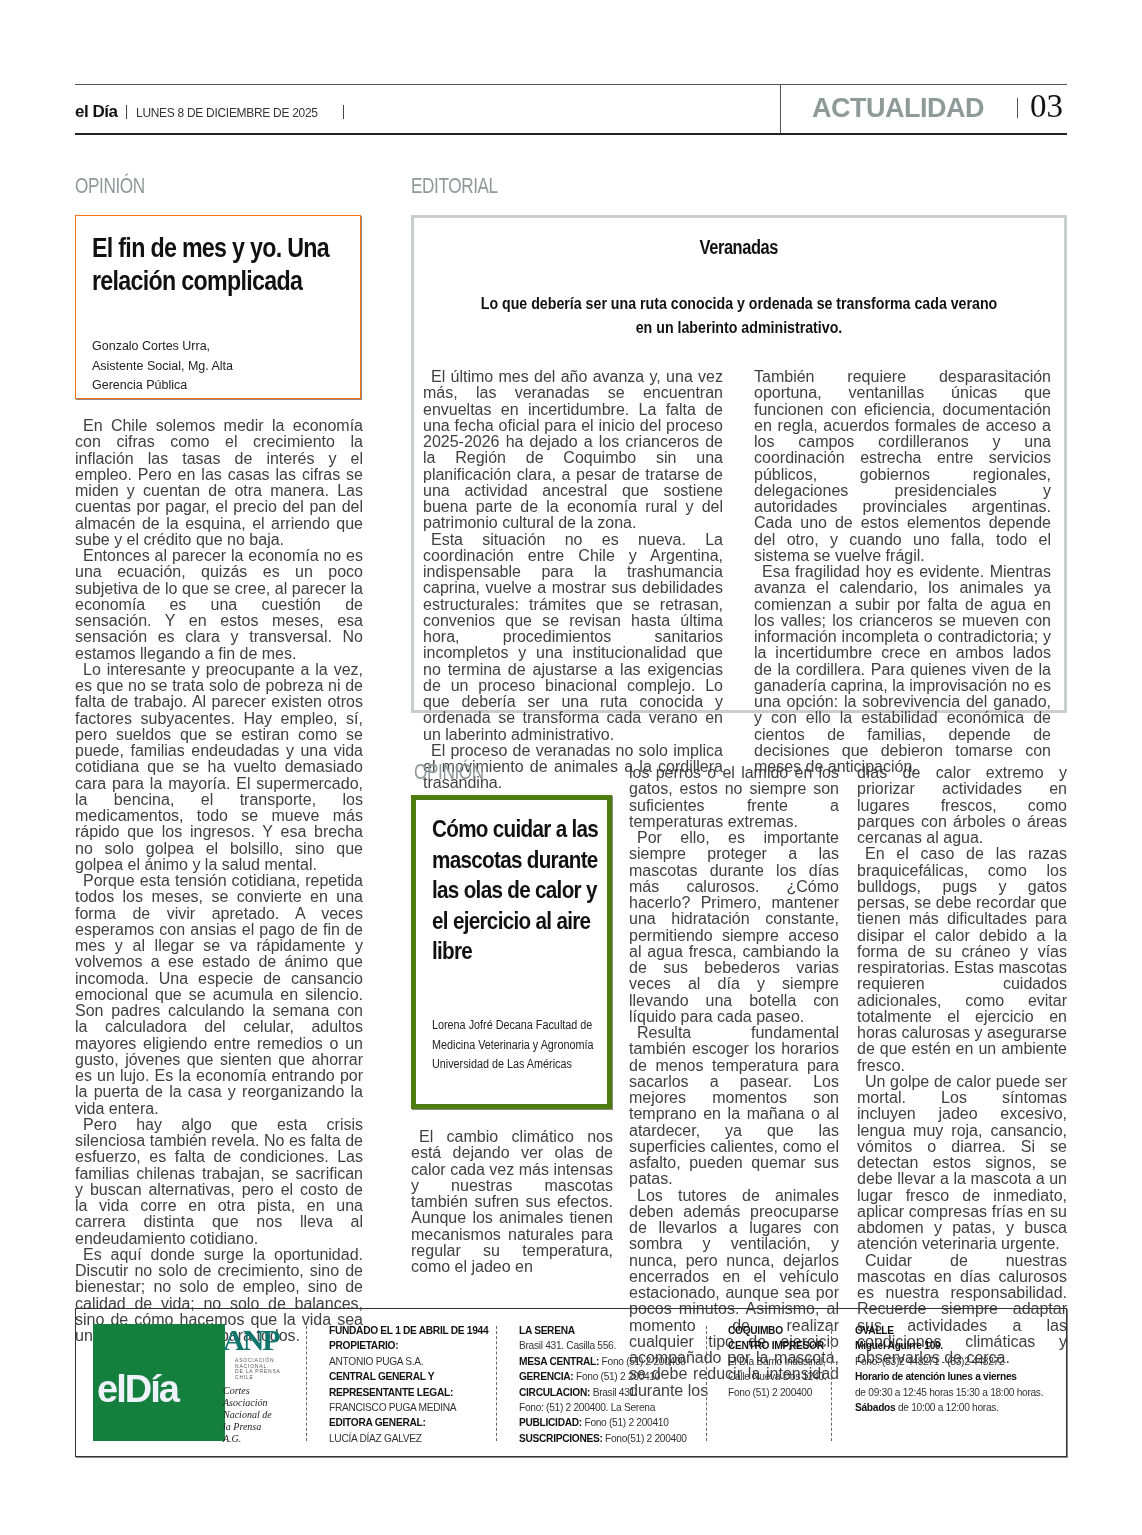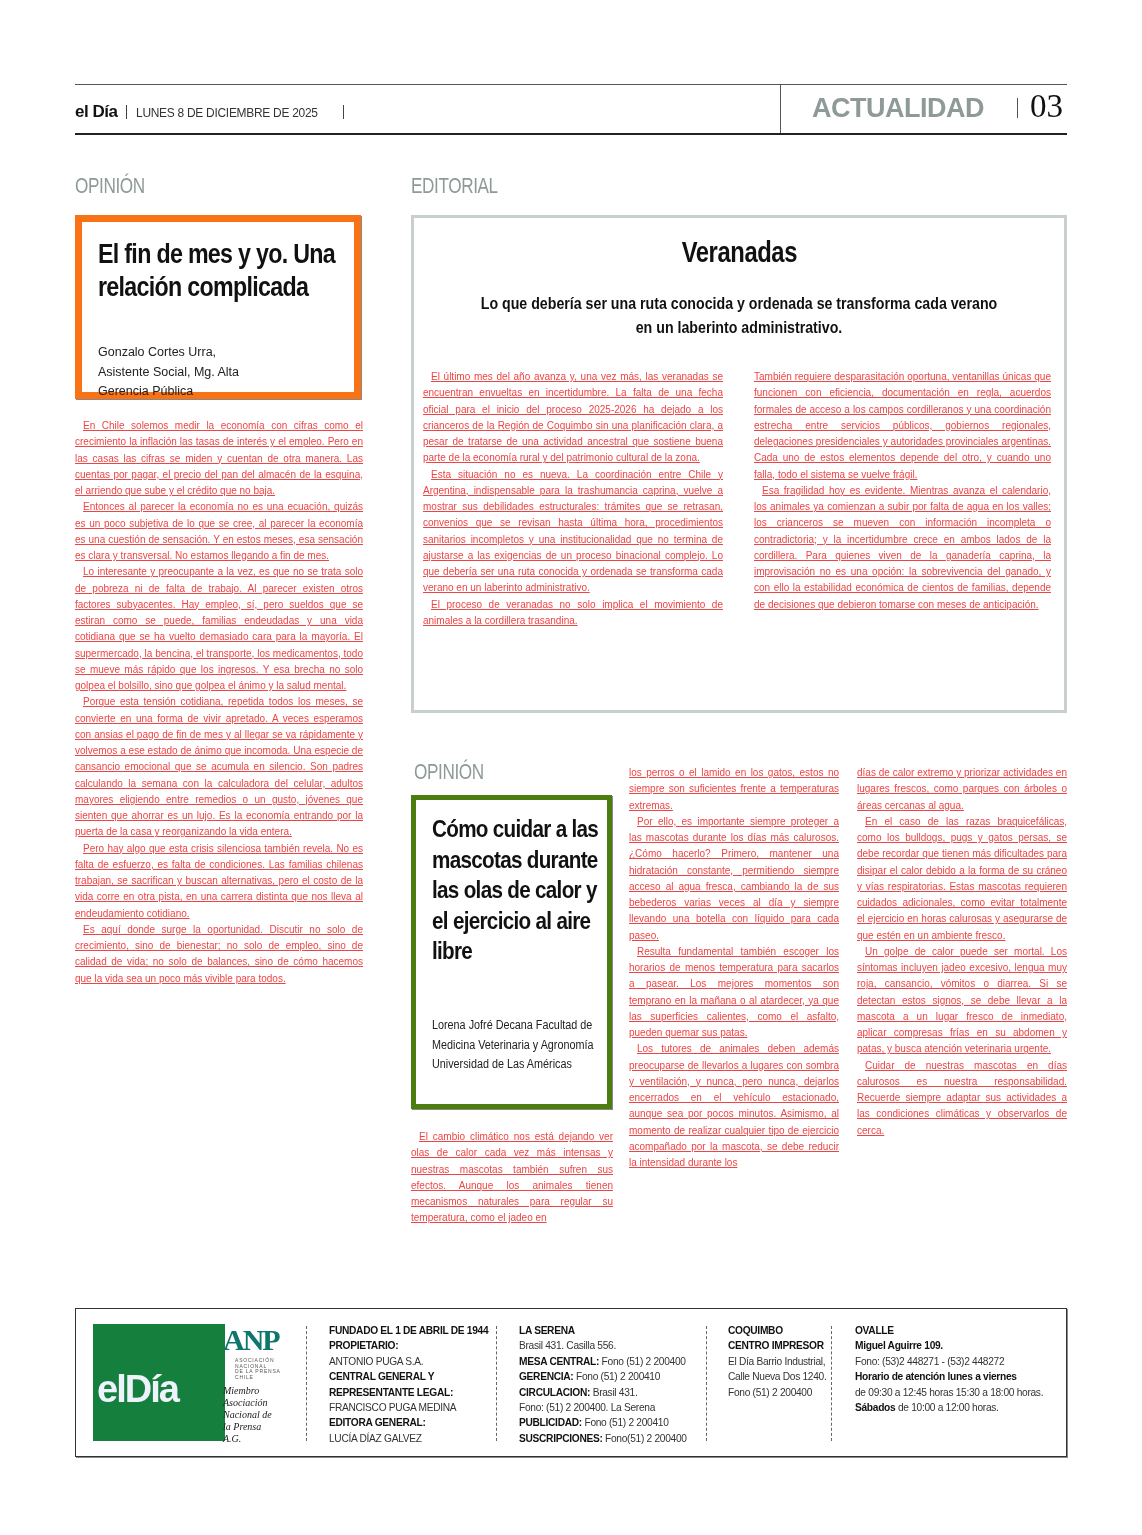--- a/index.html
+++ b/index.html
@@ -15,34 +15,34 @@
   .hdr-sep { width: 1px; height: 14px; background: #444; margin: 0 9px; }
   .hdr-date { font-family: "Liberation Sans", sans-serif; font-size: 13px; color: #333; letter-spacing: -0.3px; transform: scaleX(0.92); transform-origin: left; }
   .section-name { position: absolute; left: 812px; top: 93px; font-family: "Liberation Sans", sans-serif; font-weight: bold; font-size: 27px; color: #8e9a98; letter-spacing: -0.5px; }
   .section-sep { position: absolute; left: 1017px; top: 98px; width: 1px; height: 20px; background: #555; }
   .page-num { position: absolute; left: 1030px; top: 88px; font-family: "Liberation Serif", serif; font-size: 33px; color: #111; }
 
   
   .kicker { position: absolute; font-family: "Liberation Sans Narrow", "Liberation Sans", sans-serif; font-size: 22px; color: #8e9a98; letter-spacing: -0.5px; transform: scaleX(0.78); transform-origin: left; }
 
   
-  .box1 { position: absolute; left: 75px; top: 215px; width: 286px; height: 184px; border: 7px solid #f97316; box-shadow: 1px 1px 0 #888; }
+  .box1 { position: absolute; left: 75px; top: 215px; width: 286px; height: 184px; border: 1px solid #f97316; box-shadow: 1px 1px 0 #888; }
   .box-title { font-family: "Liberation Sans", sans-serif; font-weight: bold; color: #111; letter-spacing: -0.8px; transform: scaleX(0.86); transform-origin: left; }
   .box1 .box-title { position: absolute; left: 16px; top: 16px; width: 300px; font-size: 27px; line-height: 33px; }
   .byline { position: absolute; font-size: 12.5px; line-height: 19.5px; color: #222; }
   .box1 .byline { left: 16px; top: 314px; margin-top: 24px; }
 
   
-  .col { position: absolute; font-family: "Liberation Sans", sans-serif; font-size: 10px; line-height: 16.25px; color: #ef4444; text-align: justify; text-decoration: underline; }
+  .col { position: absolute; font-family: "Liberation Sans", sans-serif; font-size: 16px; line-height: 16.25px; color: #404040; text-align: justify; }
   .col p { text-indent: 8px; }
   .col p.cont { text-indent: 0; }
 
   
   .ed-box { position: absolute; left: 411px; top: 215px; width: 656px; height: 498px; border: 3px solid #c9cfce; }
-  .ed-title { position: absolute; left: 0; width: 650px; top: 18px; text-align: center; font-weight: bold; font-size: 29px; color: #111; letter-spacing: -0.5px; }
+  .ed-title { position: absolute; left: 0; width: 650px; top: 18px; text-align: center; font-weight: bold; font-size: 20px; color: #111; letter-spacing: -0.5px; }
   .ed-title span { display: inline-block; transform: scaleX(0.82); }
   .ed-sub { position: absolute; left: 20px; width: 610px; top: 73px; text-align: center; font-weight: bold; font-size: 16.5px; line-height: 24px; color: #111; }
   .ed-sub span { display: inline-block; transform: scaleX(0.86); }
 
   
   .box2 { position: absolute; left: 411px; top: 795px; width: 201px; height: 314px; border: 5px solid #4d7c0f; box-shadow: 1px 1px 0 #888; }
   .box2 .box-title { position: absolute; left: 16px; top: 14px; width: 210px; font-size: 24px; line-height: 30.5px; }
   .box2 .byline { position: absolute; left: 16px; top: 216px; font-size: 12px; line-height: 19.5px; width: 185px; transform: scaleX(0.9); transform-origin: left; }
 
   
@@ -135,21 +135,21 @@
   <div class="anp">
     <div class="anp-mark">ANP</div>
     <div class="anp-small">
       <div>ASOCIACIÓN</div>
       <div>NACIONAL</div>
       <div>DE LA PRENSA</div>
       <div>CHILE</div>
     </div>
   </div>
   <div class="anp-member">
-    <div>Miembro</div>
+    <div>Cortes</div>
     <div>Asociación</div>
     <div>Nacional de</div>
     <div>la Prensa</div>
     <div>A.G.</div>
   </div>
 
   <div class="fdiv" style="left:230px;"></div>
   <div class="fcol" style="left:253px;">
     <div class="fline"><b>FUNDADO EL 1 DE ABRIL DE 1944</b></div>
     <div class="fline"><b>PROPIETARIO:</b></div>

